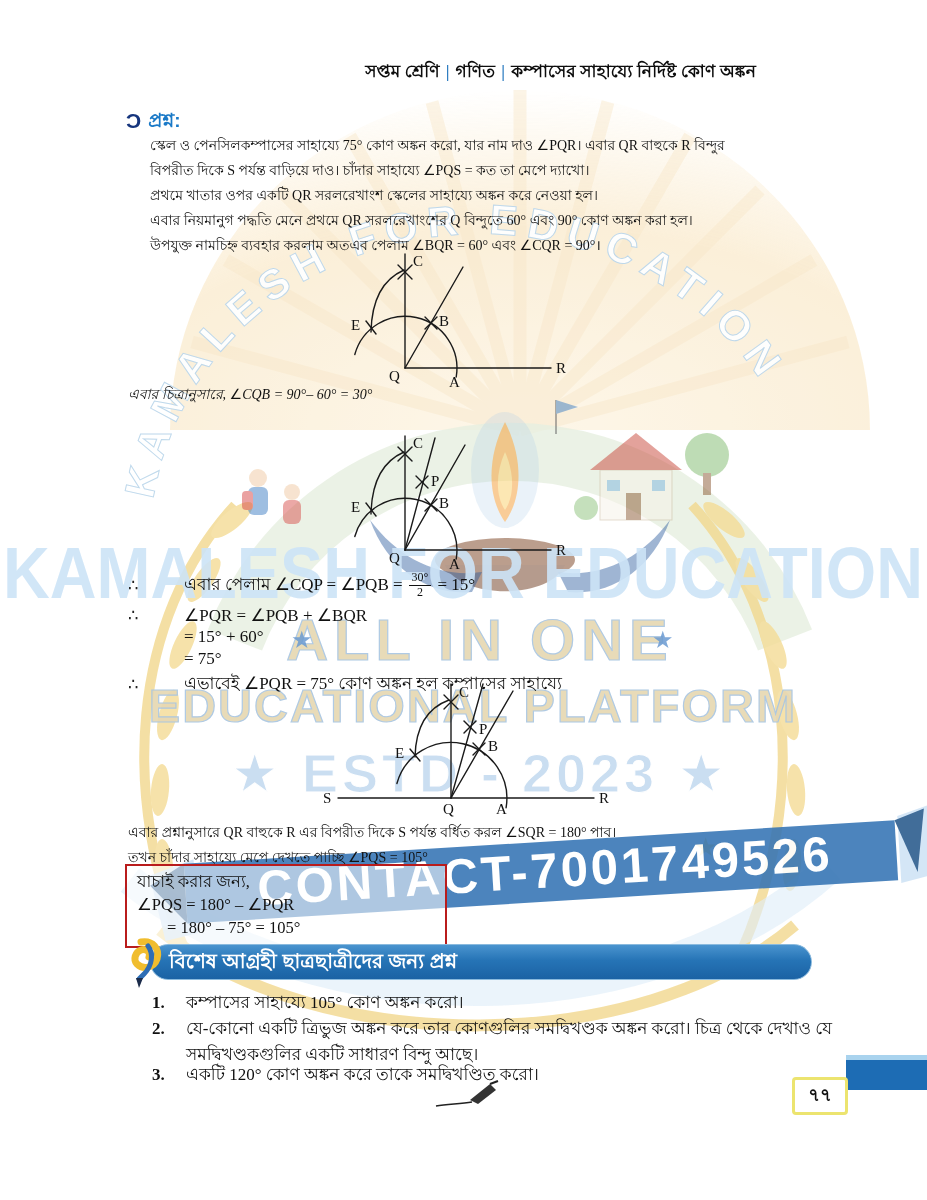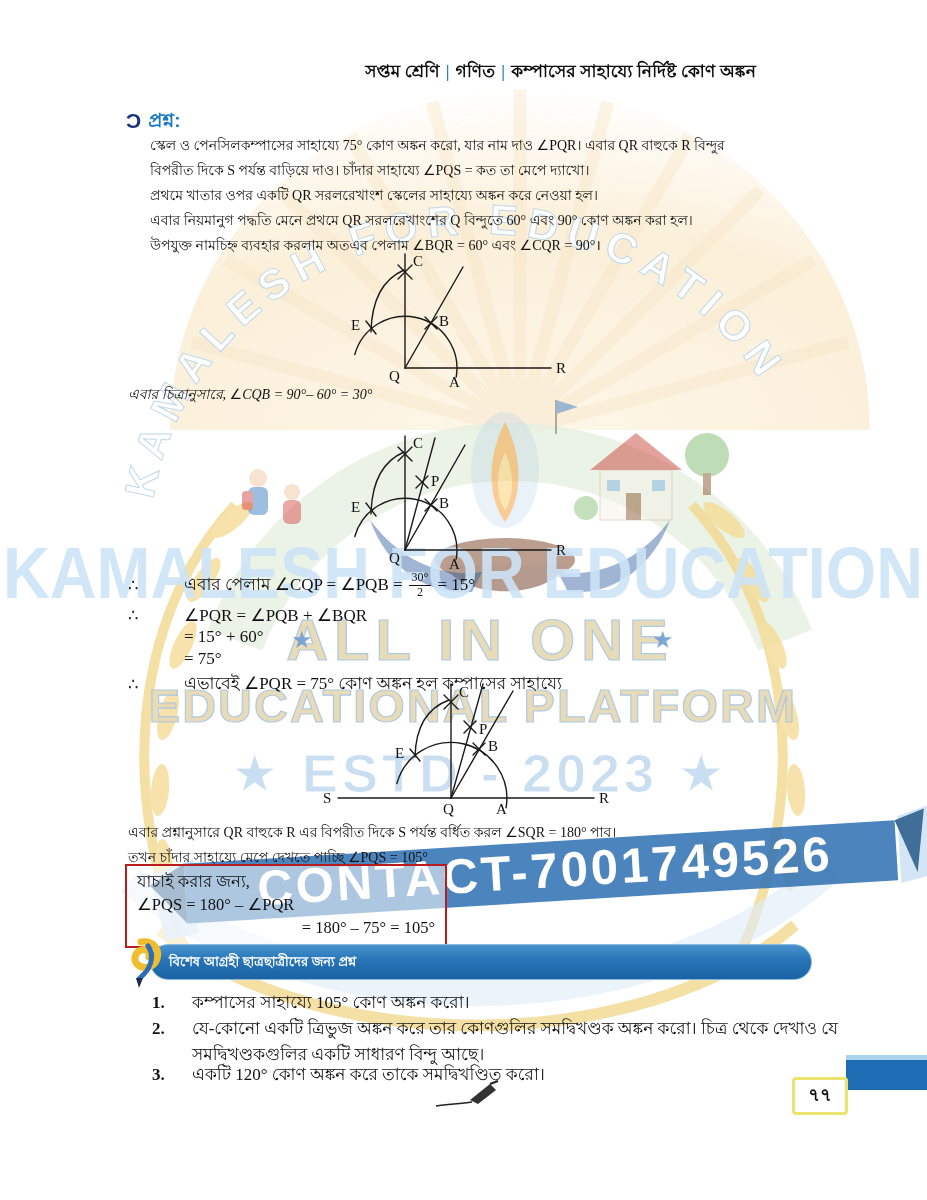--- a/index.html
+++ b/index.html
@@ -14,28 +14,28 @@
           font-family:"Liberation Sans","DejaVu Sans",sans-serif;display:flex;align-items:center;gap:7px;}
   .qlabel .bullet{color:#16357d;font-size:21px;font-weight:bold;transform:translateY(-1px);}
   .para{left:150px;top:133px;width:765px;font-size:17px;line-height:24.5px;}
   .tline{font-size:14px;line-height:25px;}
   .mrow{display:flex;align-items:center;font-size:17px;}
   .tf{width:56px;font-size:17px;color:#222;}
   .frac{display:inline-block;text-align:center;vertical-align:-10px;line-height:1.05;margin:0 6px;font-size:12px;}
   .frac .num{display:block;border-bottom:1.6px solid #111;padding:0 3px 1px;}
   .vbox{left:125px;top:864px;width:322px;border:2px solid #b91c1c;background:rgba(255,255,255,0.55);
         padding:4px 10px 7px;font-size:16.5px;line-height:23px;box-sizing:border-box;}
-  .vbox .ind{padding-left:30px;text-align:right;}
+  .vbox .ind{padding-left:30px;}
   .banner{left:150px;top:944px;width:662px;height:36px;border-radius:18px;
           background:linear-gradient(180deg,#4a94cf 0%,#2674b6 45%,#1b62a4 100%);
-          border:1.5px solid #8abade;box-sizing:border-box;color:#fff;font-weight:bold;font-size:13px;
+          border:1.5px solid #8abade;box-sizing:border-box;color:#fff;font-weight:bold;font-size:20px;
           line-height:33px;padding-left:18px;font-family:"Liberation Sans","DejaVu Sans",sans-serif;}
   .exrow{display:flex;font-size:17px;line-height:26px;}
   .exrow .no{width:34px;font-weight:bold;flex:none;}
-  .exrow .tx{width:730px;margin-left:6px;}
+  .exrow .tx{width:730px;}
   .pgbar{left:846px;top:1060px;width:81px;height:30px;background:#1d6cb4;}
   .pgbarstrip{left:846px;top:1055px;width:81px;height:5px;background:#a9d3ee;}
   .pgbox{left:792px;top:1053px;width:56px;height:38px;background:#fff;border:3.5px solid #ece46f;
          border-radius:4px;box-sizing:border-box;display:flex;align-items:center;justify-content:center;
          font-weight:bold;font-size:18px;color:#111;margin-top:24px;}
   svg text.lbl{font-family:"Liberation Serif","DejaVu Sans",serif;font-size:15px;fill:#111;}
 </style>
 </head>
 <body>
 

